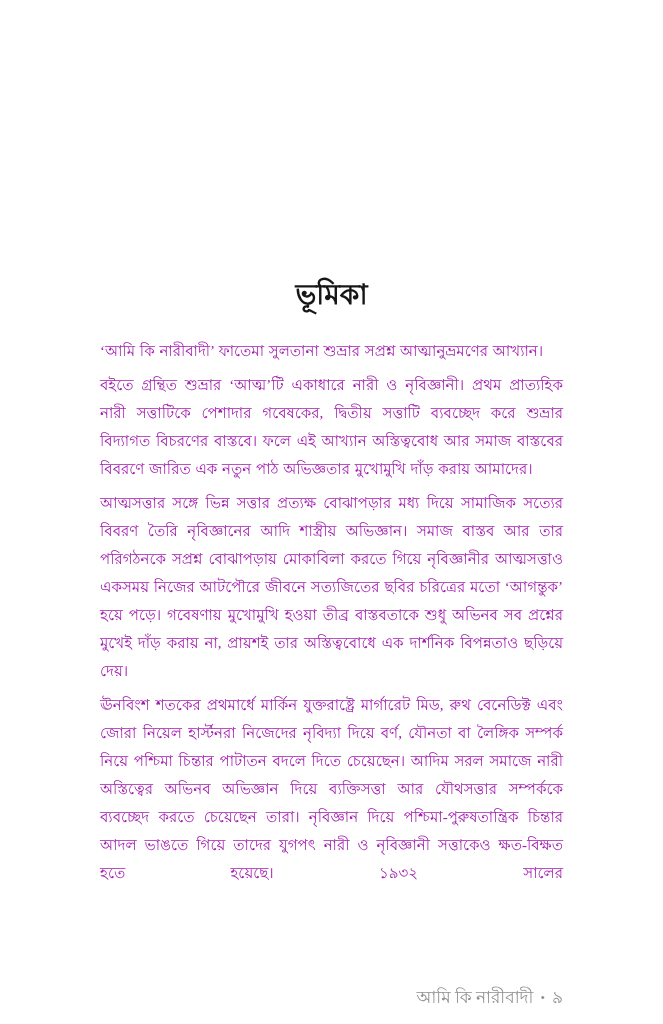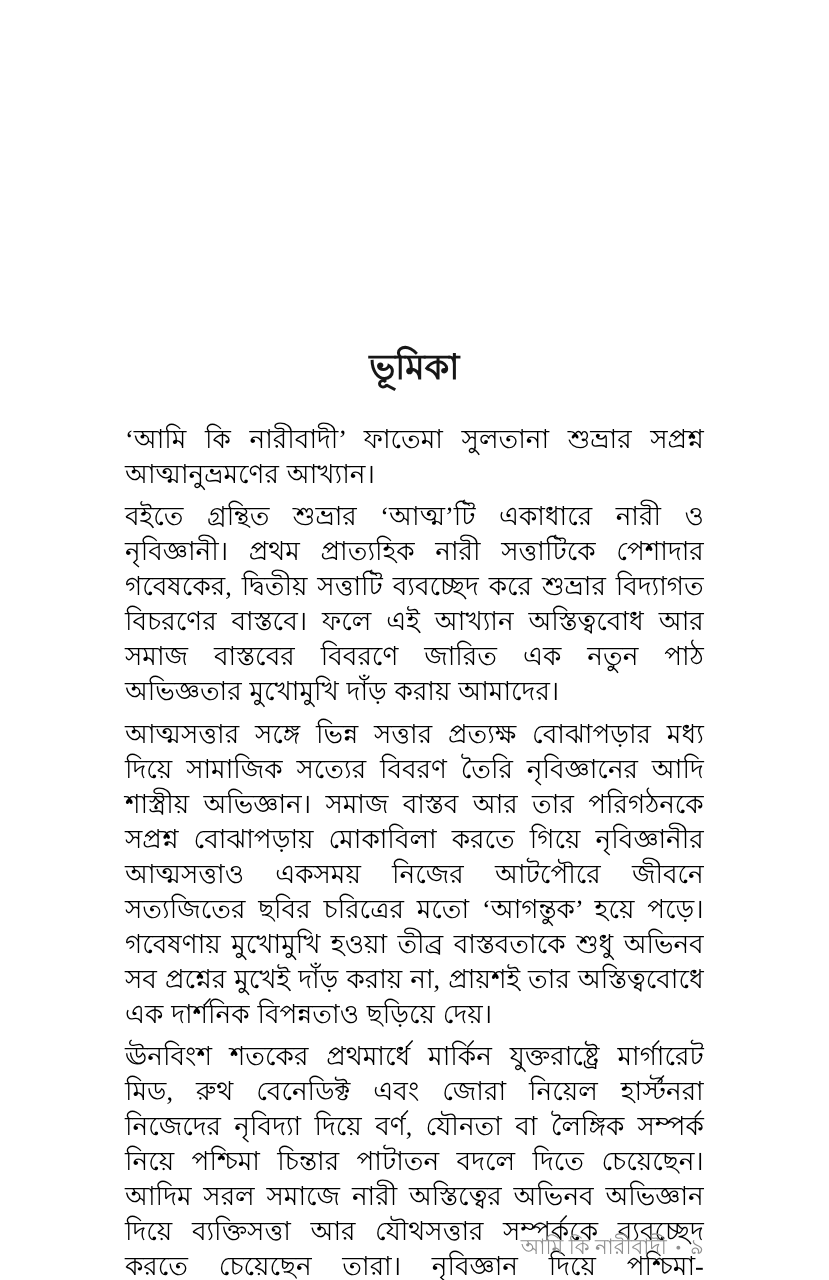--- a/index.html
+++ b/index.html
@@ -25,26 +25,26 @@
   .chapter-title {
     margin: 0 0 22px 0;
     font-size: 28px;
     line-height: 40px;
     font-weight: 700;
     text-align: center;
     color: #161616;
   }
   .body-text p {
     margin: 0 0 6px 0;
-    font-size: 21px;
+    font-size: 15px;
     line-height: 28px;
     text-align: justify;
     text-justify: inter-word;
     word-spacing: 1px;
-    color: #000000;
+    color: #a21caf;
   }
   .body-text p.continues {
     text-align-last: justify;
   }
   .page-footer {
     position: absolute;
     top: 986px;
     right: 100px;
     display: flex;
     align-items: center;

